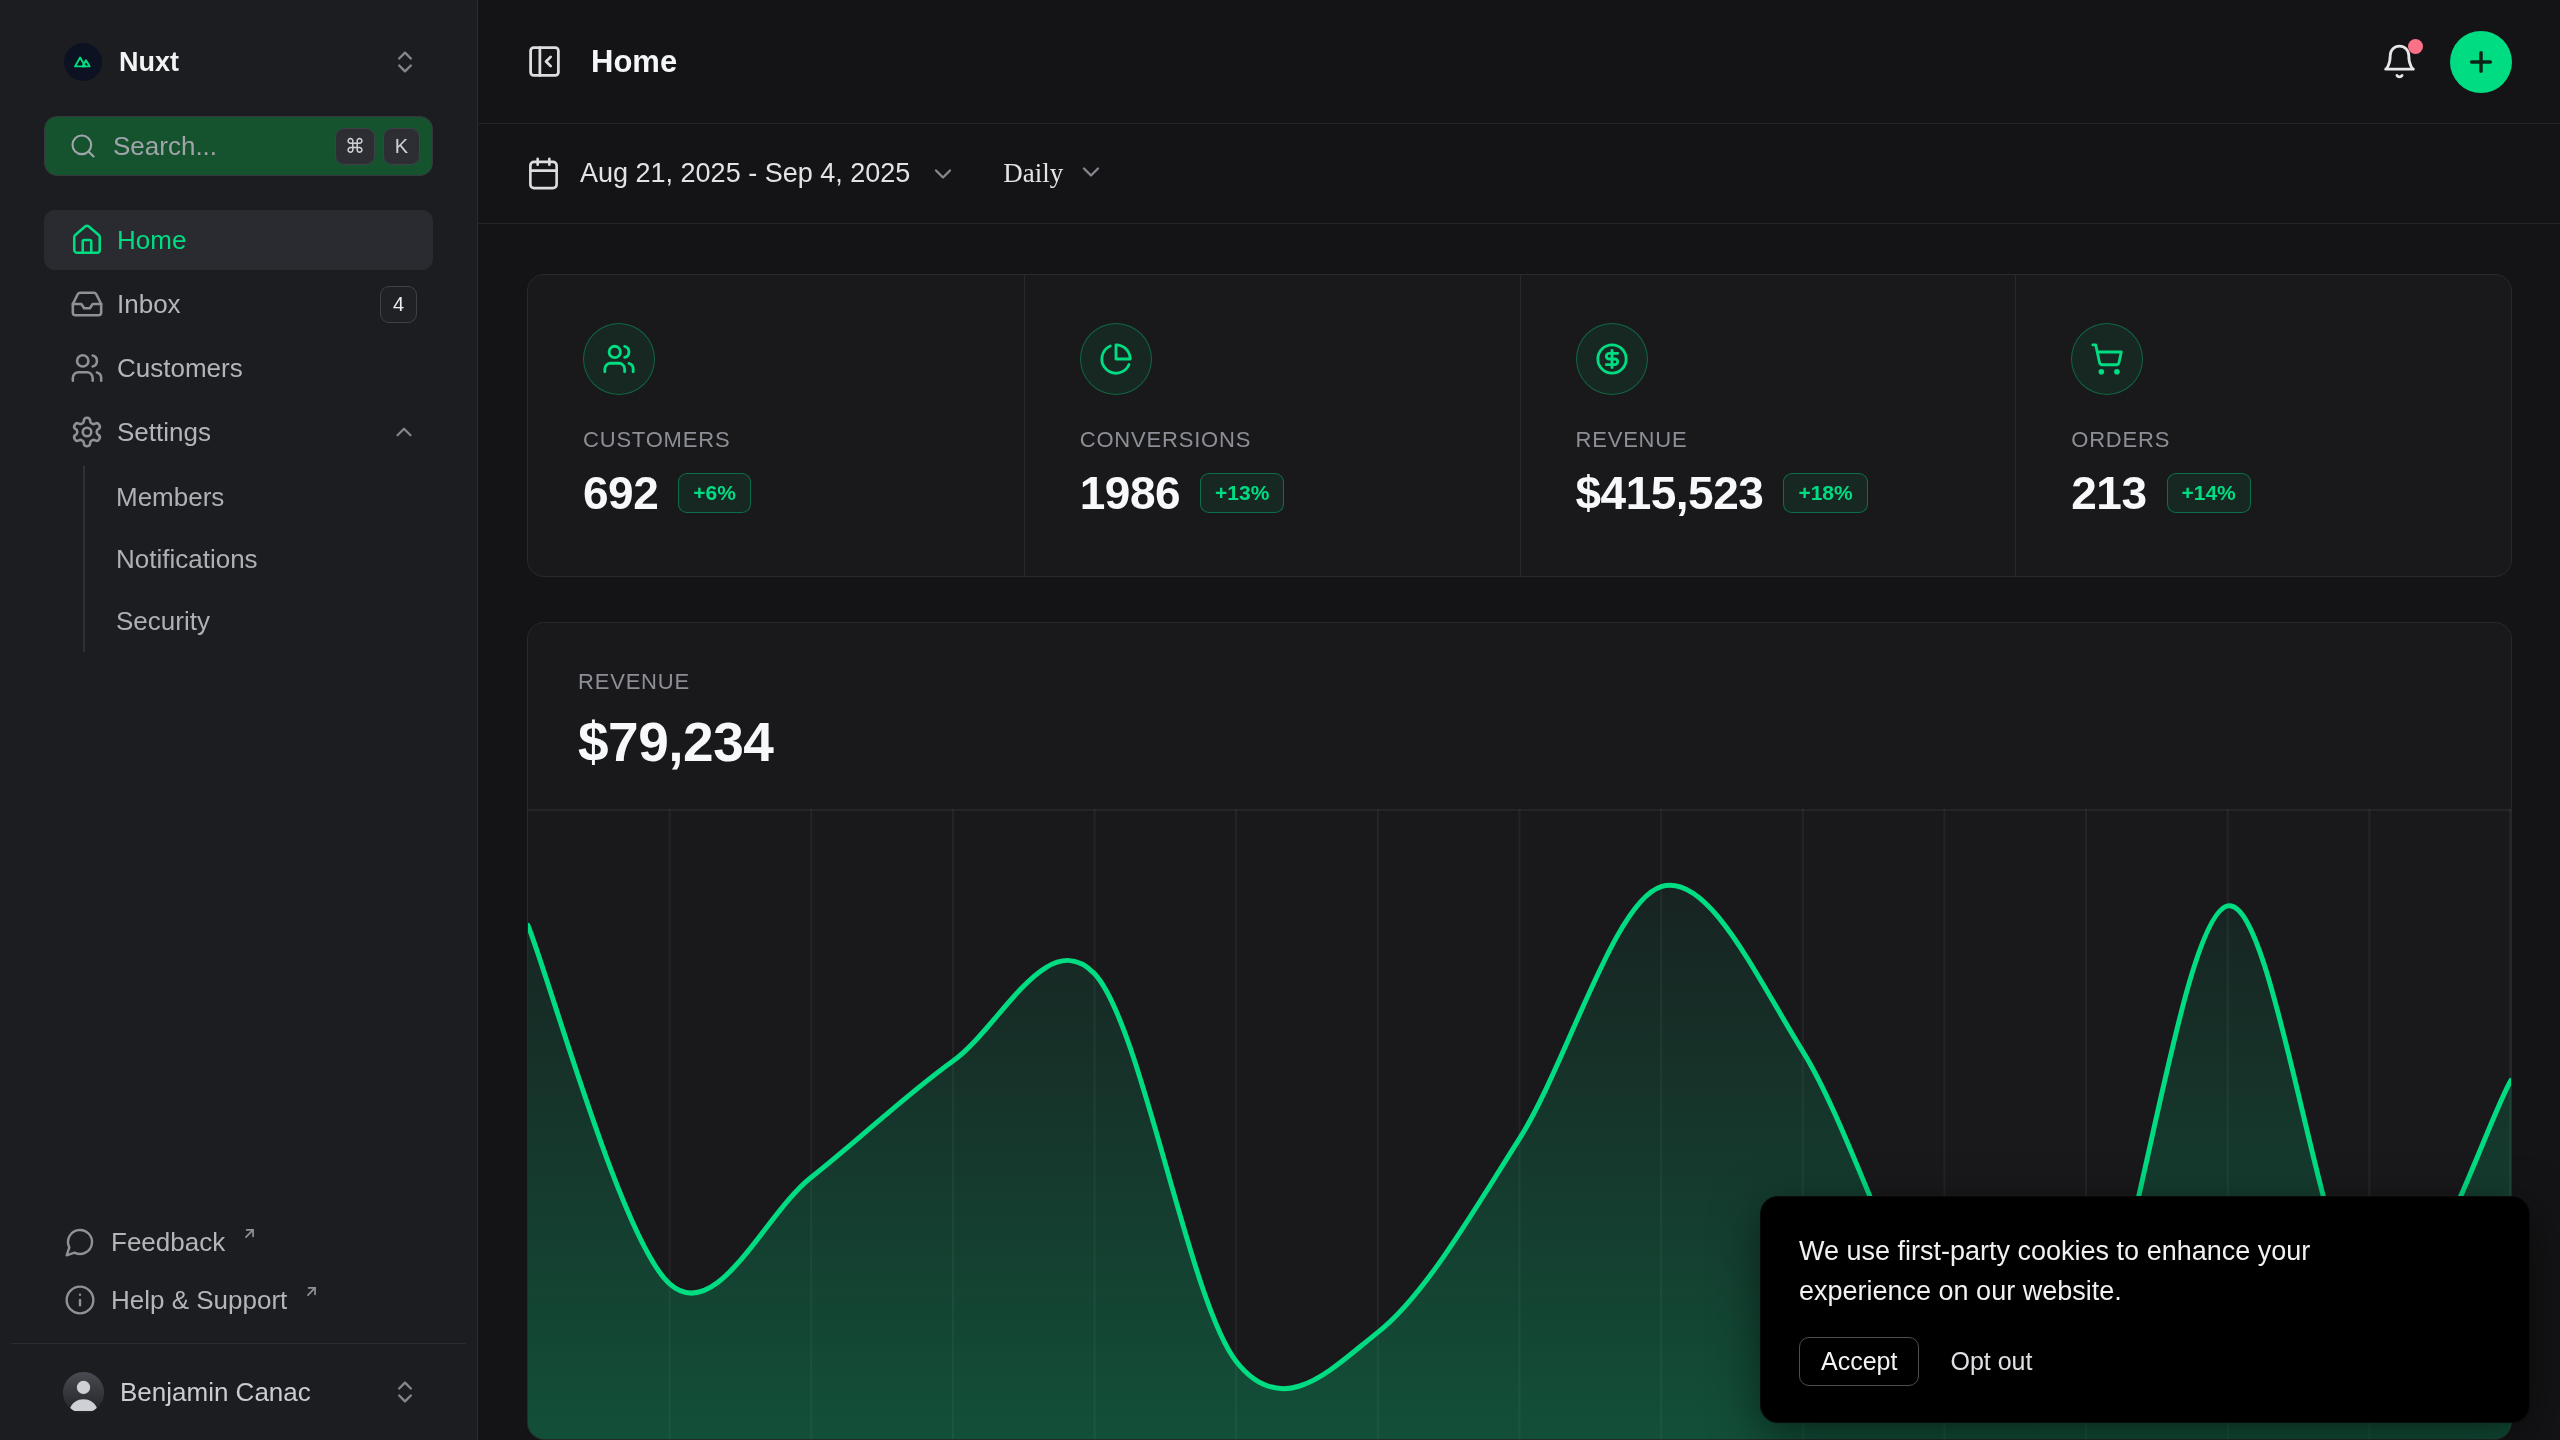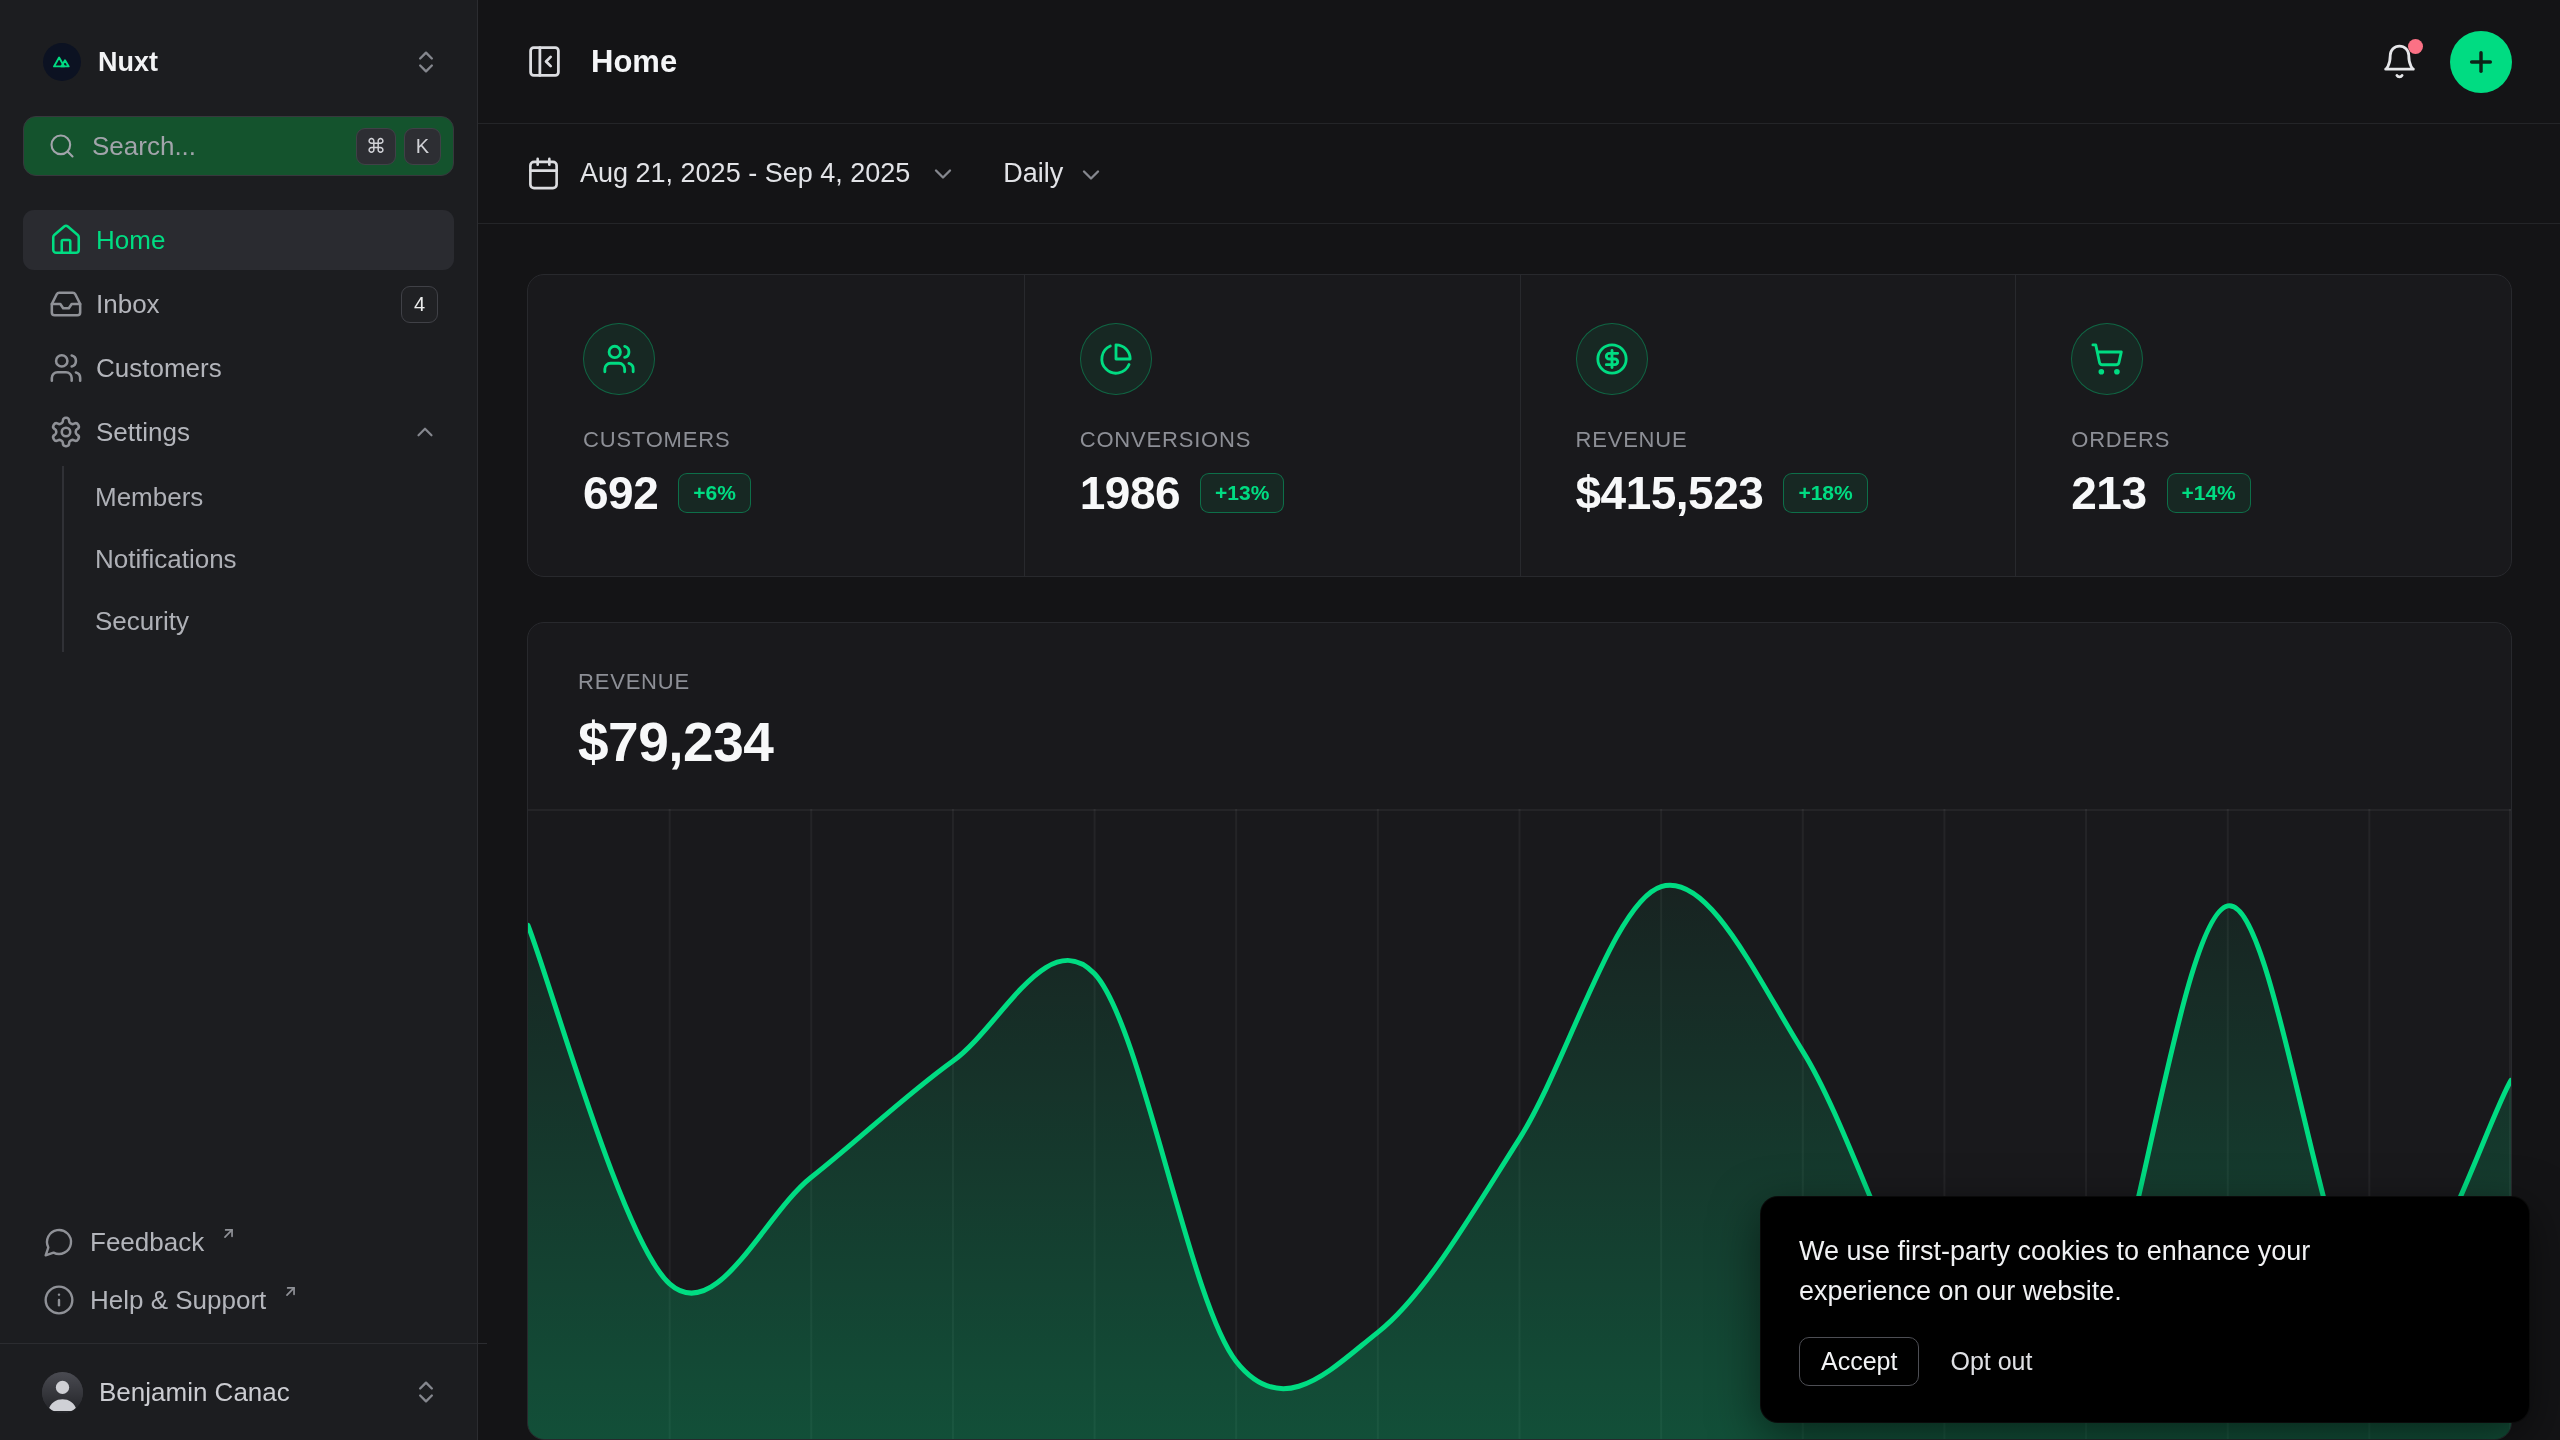--- a/index.html
+++ b/index.html
@@ -6,21 +6,21 @@
   html,body { width:2560px; height:1440px; overflow:hidden; }
   body {
     display:flex; position:relative;
     background:#141416; color:#e8e9ec;
     font-family:"Liberation Sans","DejaVu Sans",sans-serif;
   }
   svg { display:block; }
 
   
   .sidebar { width:478px; min-width:478px; background:#1c1d20; border-right:1px solid #2b2c30;
-             display:flex; flex-direction:column; padding:0 23px 10px; }
+             display:flex; flex-direction:column; padding:0 44px 10px; }
   .brand-row { margin-top:34px; height:56px; display:flex; align-items:center; gap:17px; padding:0 14px 0 20px; }
   .logo-circle { width:38px; height:38px; border-radius:50%; background:#0c1222; display:flex; align-items:center; justify-content:center; color:#00dc82; }
   .brand-name { font-size:27px; font-weight:600; color:#f2f3f5; }
   .icon-btn { background:none; border:none; cursor:pointer; color:#85878e; display:flex; align-items:center; justify-content:center; }
   .brand-row .icon-btn { margin-left:auto; }
 
   .search-box { margin-top:26px; height:60px; border-radius:13px; background:#14532d; border:1px solid #37383d;
                 display:flex; align-items:center; gap:16px; padding:0 12px 0 24px; cursor:pointer; }
   .search-box .ph { font-size:26px; color:#a2a4ab; }
   .kbd { min-width:37px; height:37px; padding:0 9px; background:#2d2e33; border:1px solid #404147; border-radius:9px;
@@ -61,21 +61,21 @@
   .bell-wrap { position:relative; color:#e6e7ea; }
   .bell-dot { position:absolute; top:-4px; right:-5px; width:15px; height:15px; border-radius:50%; background:#fb7185; }
   .add-btn { width:62px; height:62px; border-radius:50%; background:#00dc82; border:none; cursor:pointer;
              display:flex; align-items:center; justify-content:center; color:#0c2418; }
 
   .toolbar { height:100px; min-height:100px; border-bottom:1px solid #242528; display:flex; align-items:center; padding:0 48px; }
   .range-btn { display:flex; align-items:center; gap:19px; background:none; border:none; cursor:pointer;text-align:center; }
   .cal-icon-c { color:#dcdde1; display:flex; }
   .range-text { font-size:27px; font-weight:500; color:#e2e3e7; }
   .chev-dim { color:#85878e; display:flex; }
-  .daily-btn { display:flex; align-items:flex-end; gap:14px; background:none; border:none; cursor:pointer; margin-left:46px; }
+  .daily-btn { display:flex; align-items:flex-start; gap:14px; background:none; border:none; cursor:pointer; margin-left:46px;font-family:Liberation Serif, serif; }
   .daily-text { font-size:27px; font-weight:500; color:#e2e3e7; }
 
   .content { flex:1; padding:50px 48px 0 49px; display:flex; flex-direction:column; gap:45px; overflow:hidden; }
 
   .stats-card { height:303px; min-height:303px; background:#19191c; border:1px solid #28292d; border-radius:17px;
                 display:grid; grid-template-columns:repeat(4,1fr); }
   .stat-cell { padding:48px 0 0 55px; cursor:pointer; }
   .stat-cell + .stat-cell { border-left:1px solid #28292d; }
   .icon-circle { width:72px; height:72px; border-radius:50%; background:rgba(0,220,130,0.08);
                  border:1px solid rgba(0,220,130,0.35); color:#00dc82;

